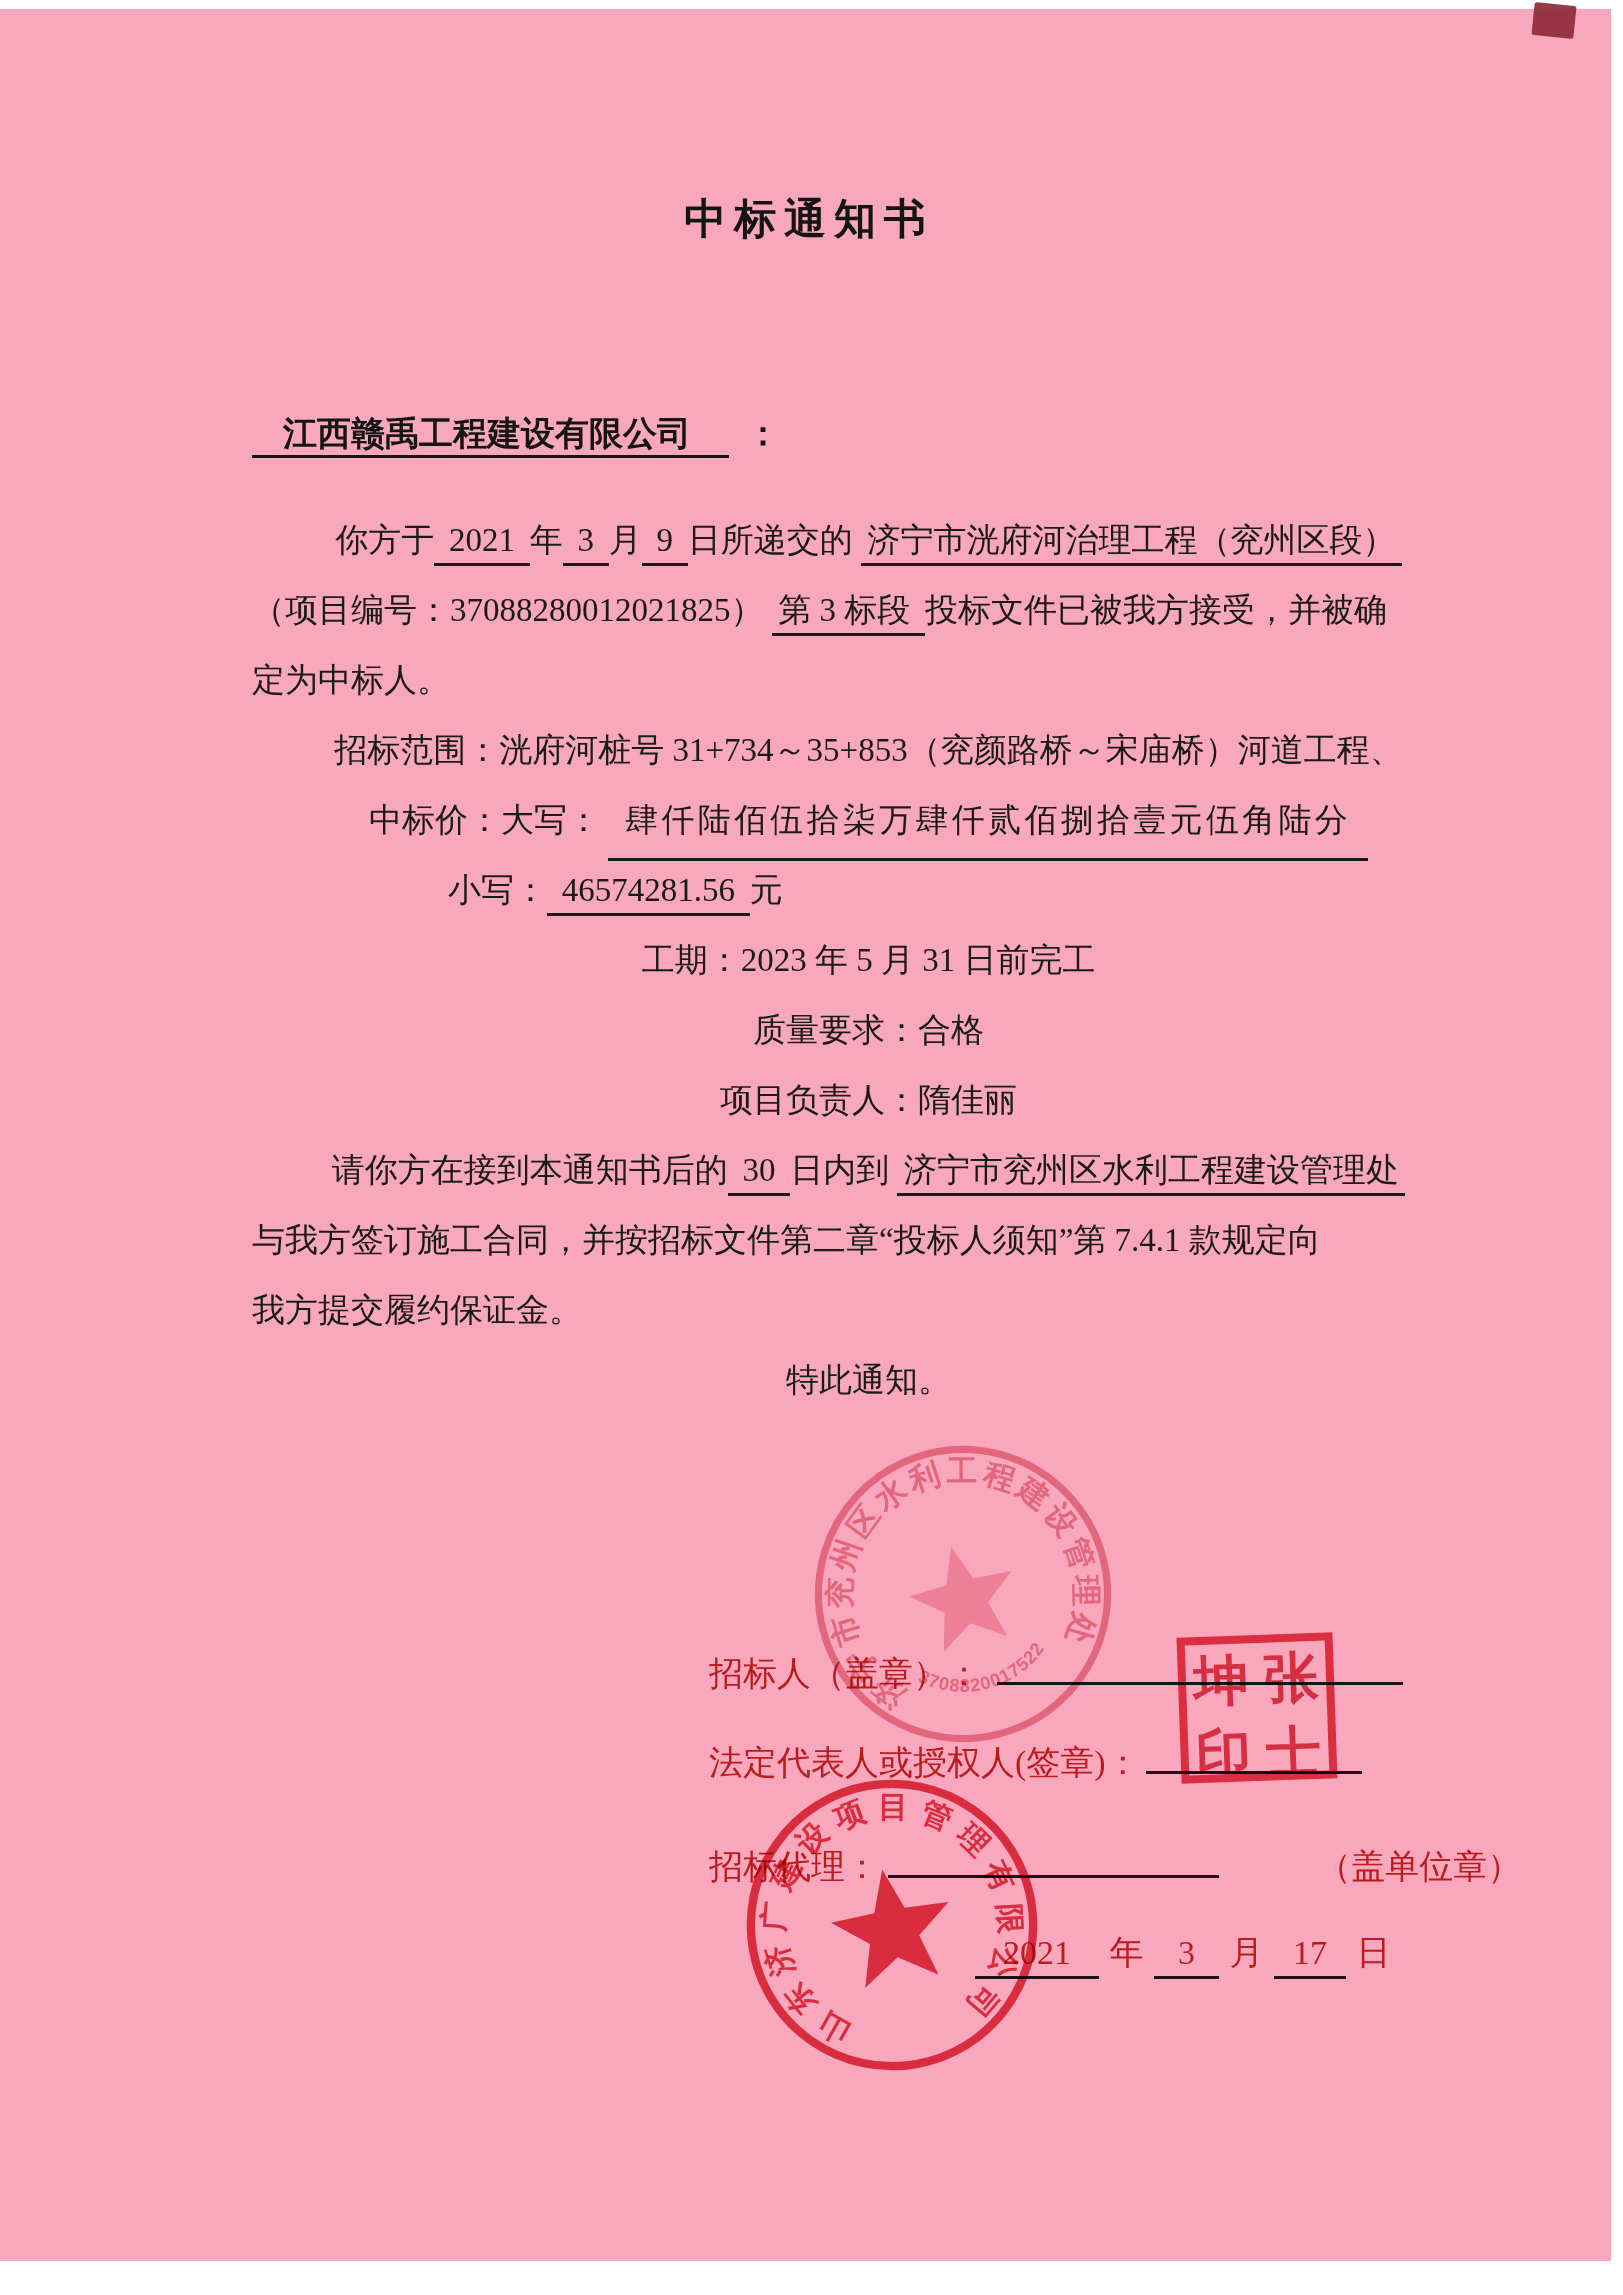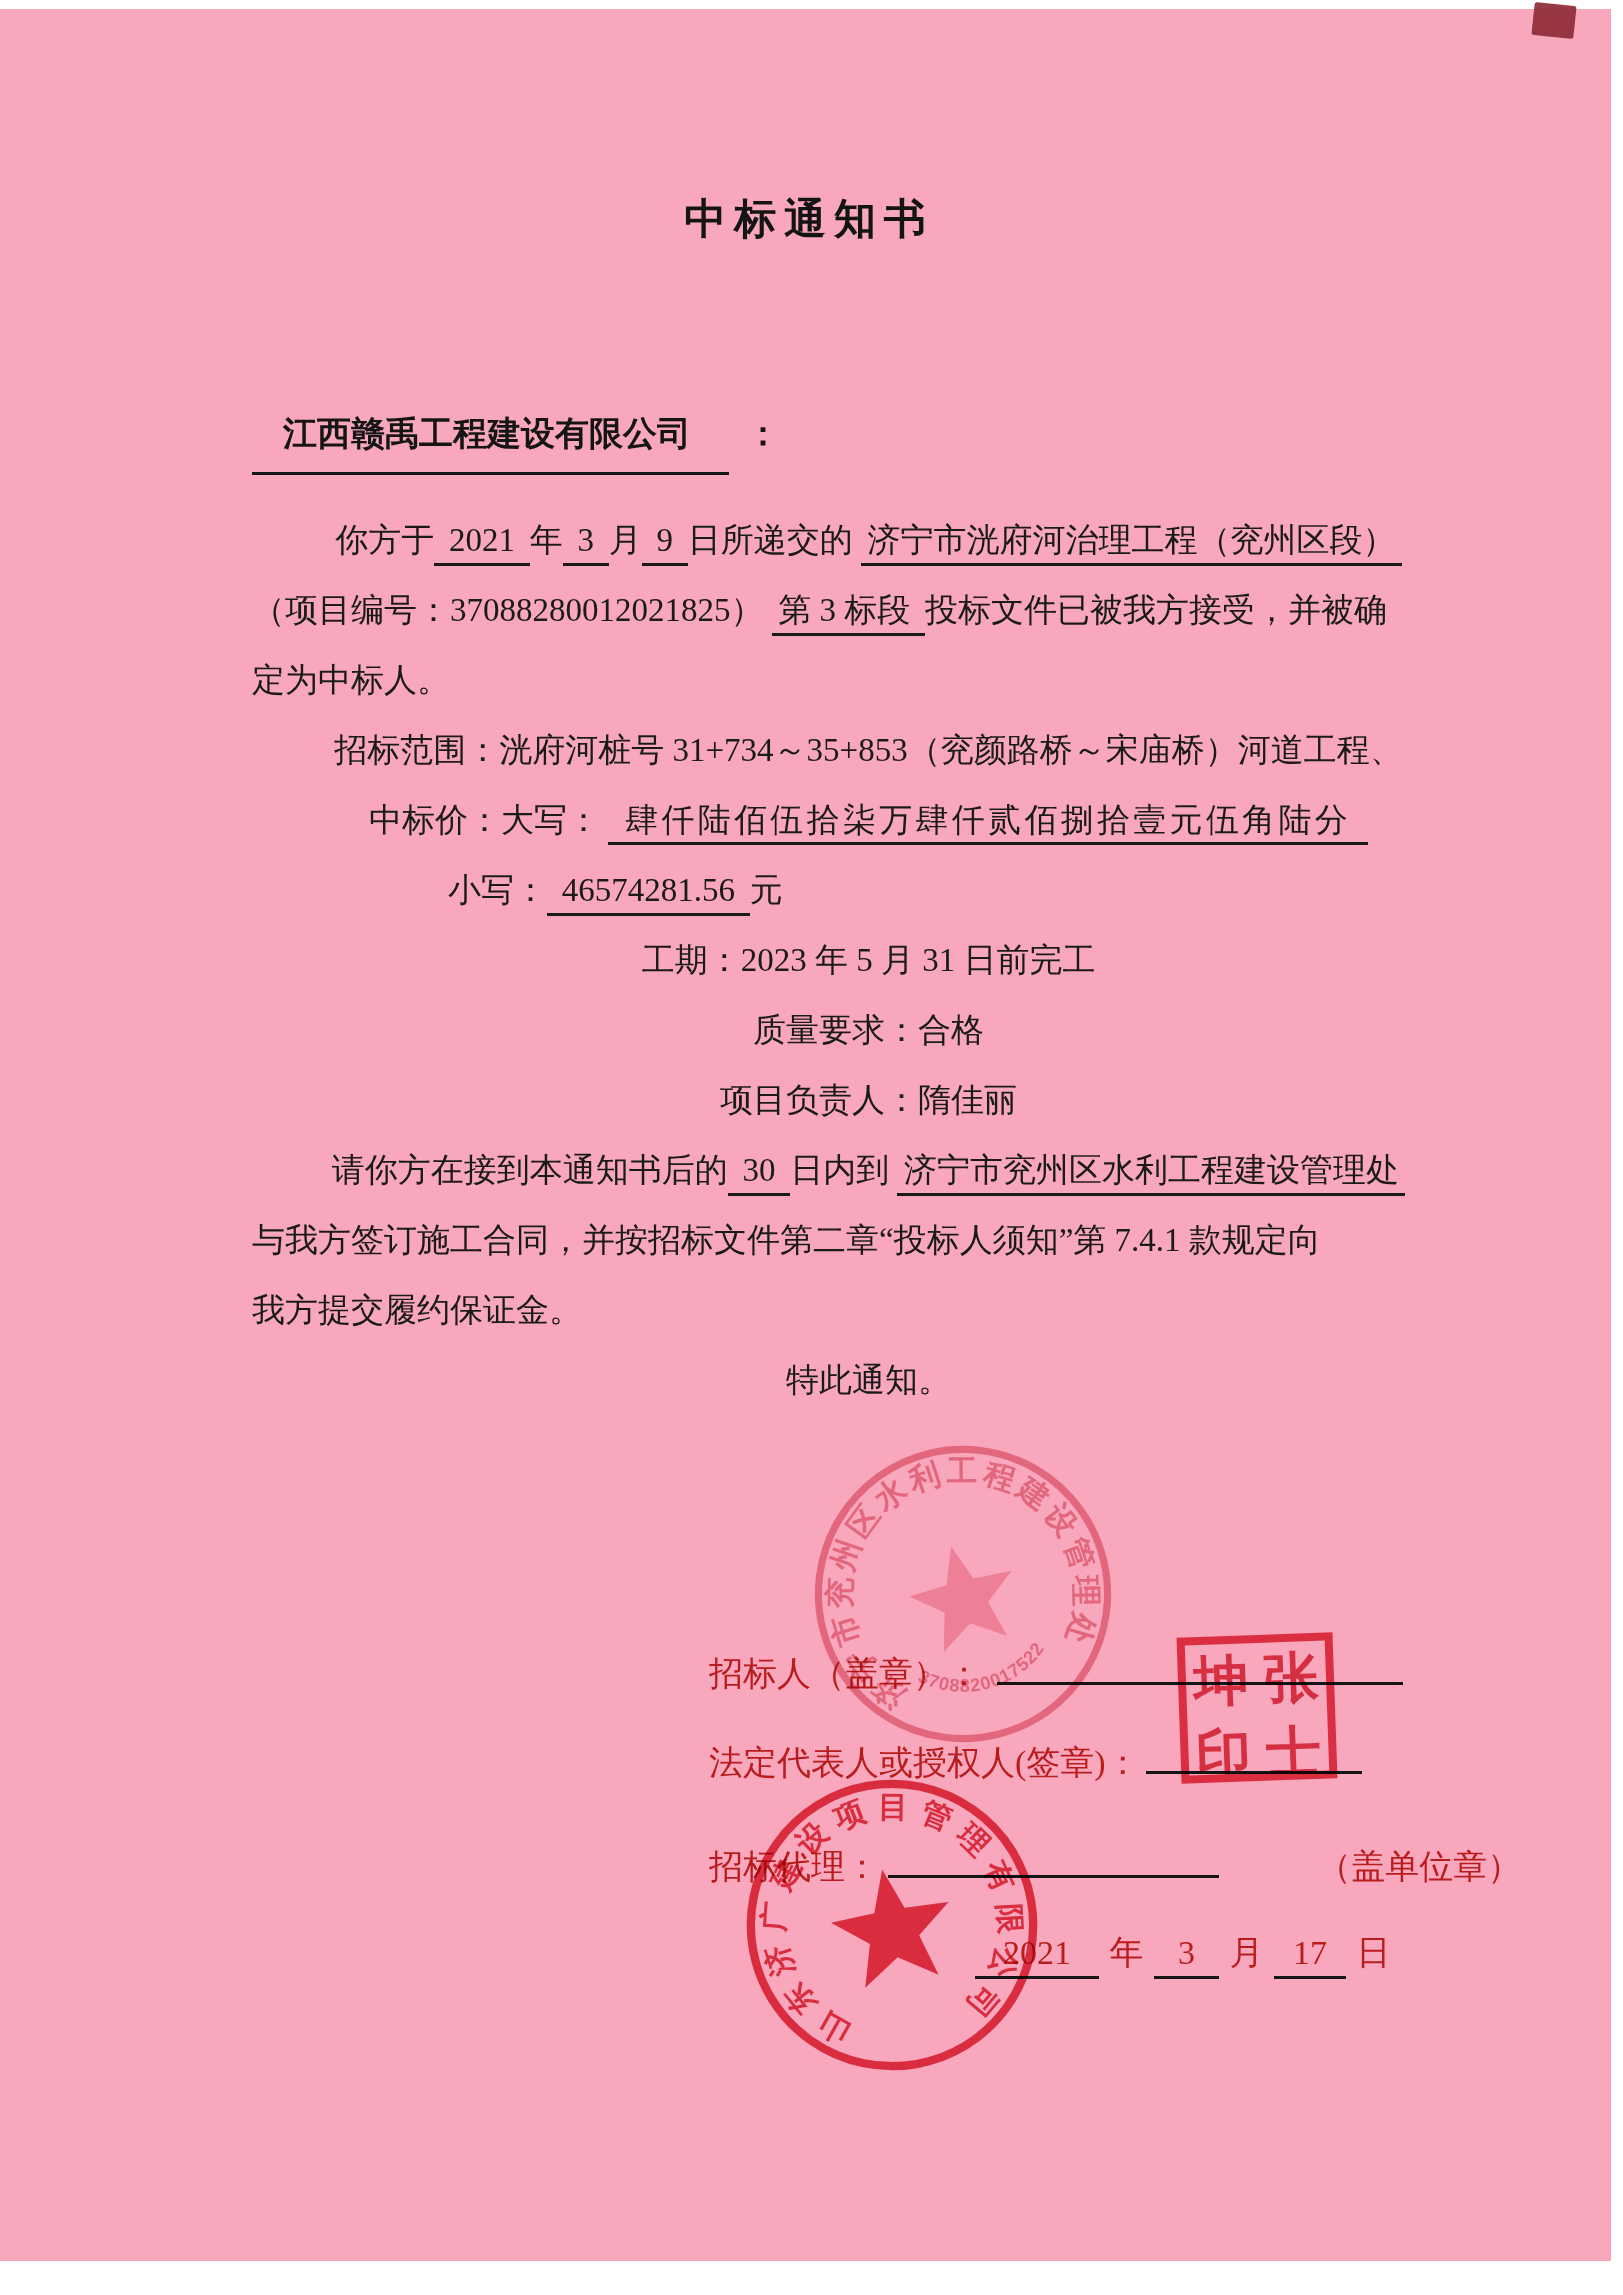--- a/index.html
+++ b/index.html
@@ -17,30 +17,30 @@
   }
   .doc-title{
     position:absolute;left:0;top:191px;width:1618px;text-align:center;
     font-family:"Liberation Sans","DejaVu Sans",sans-serif;
     font-size:42px;font-weight:700;letter-spacing:7.9px;color:#141414;
   }
   .recipient{
     position:absolute;left:252px;top:411px;font-size:34px;color:#151515;
     white-space:nowrap;font-weight:600;
   }
-  .recipient .company{border-bottom:3.3px solid #151515;padding:0 38px 20px 31px;}
+  .recipient .company{border-bottom:3.3px solid #151515;padding:0 38px 3px 31px;}
   .recipient .colon{margin-left:17px;}
   .bodycol{
     position:absolute;left:252px;top:505px;width:1162px;color:#1a1a1a;
   }
   .line{font-size:33px;line-height:70px;height:70px;white-space:nowrap;}
   .ind{text-indent:71px;text-align:center;}
   .ind-sm{text-indent:196px;}
   .u{border-bottom:3.3px solid #1a1a1a;padding:0 6.5px 4.6px 6.5px;}
-  .amount-u{letter-spacing:3.3px;padding:0 17px 4px 17px;}
+  .amount-u{letter-spacing:3.3px;padding:0 17px 20px 17px;}
   .sigline{position:absolute;font-size:34px;color:#b91c1c;white-space:nowrap;}
   .blank{display:inline-block;border-bottom:3.3px solid #151515;height:38px;vertical-align:baseline;}
   .sig1{left:709px;top:1644px;}
   .sig1 .blank{width:406px;margin-left:15.7px;}
   .sig2{left:709px;top:1733px;}
   .sig2 .blank{width:216px;margin-left:6.5px;}
   .sig3{left:709px;top:1837px;}
   .sig3 .blank{width:331px;margin-left:9.2px;}
   .sig3 .unit-note{margin-left:98px;margin-top:48px;}
   .dateline{left:975px;top:1930px;}

